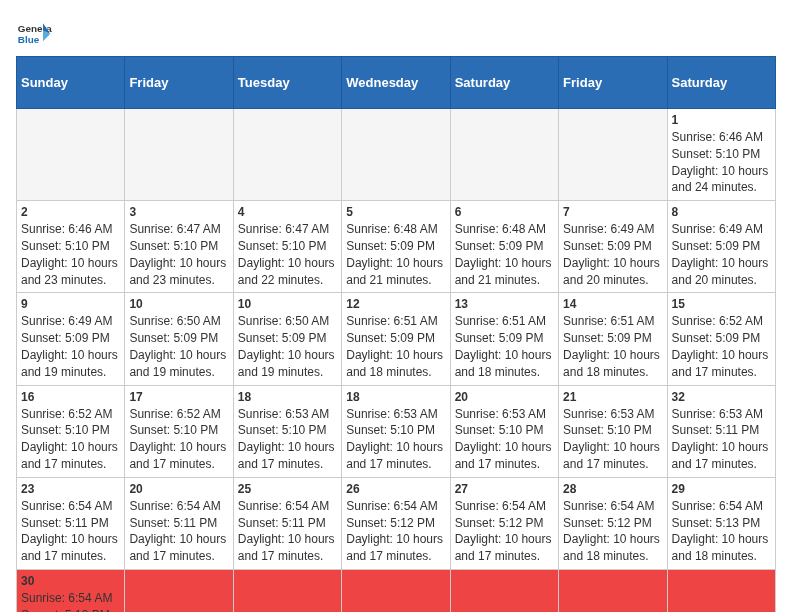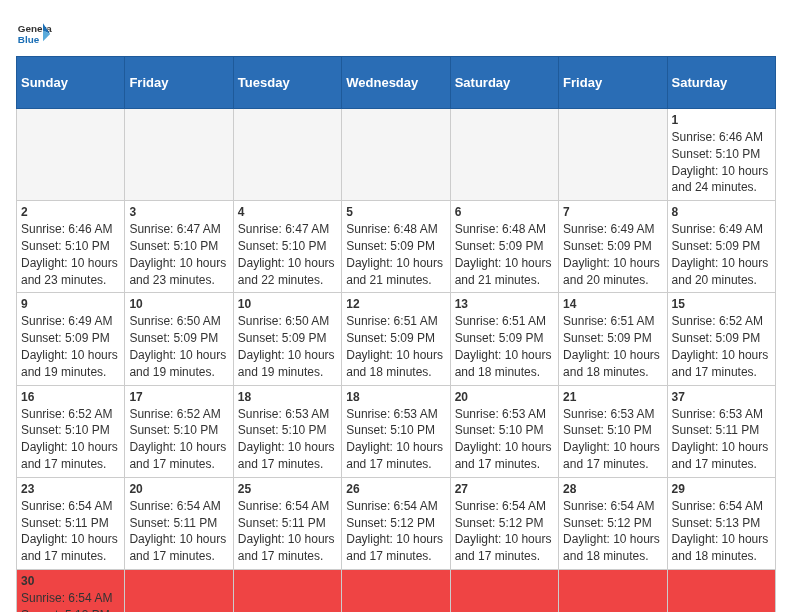--- a/index.html
+++ b/index.html
@@ -263,21 +263,21 @@
 and 17 minutes.</div>
         </td>
         <td>
           <span class="day-number">21</span>
           <div class="day-info" style="white-space: pre-line;">Sunrise: 6:53 AM
 Sunset: 5:10 PM
 Daylight: 10 hours
 and 17 minutes.</div>
         </td>
         <td>
-          <span class="day-number">37</span>
+          <span class="day-number">32</span>
           <div class="day-info" style="white-space: pre-line;">Sunrise: 6:53 AM
 Sunset: 5:11 PM
 Daylight: 10 hours
 and 17 minutes.</div>
         </td>
       </tr>
       <tr>
         <td>
           <span class="day-number">23</span>
           <div class="day-info" style="white-space: pre-line;">Sunrise: 6:54 AM

